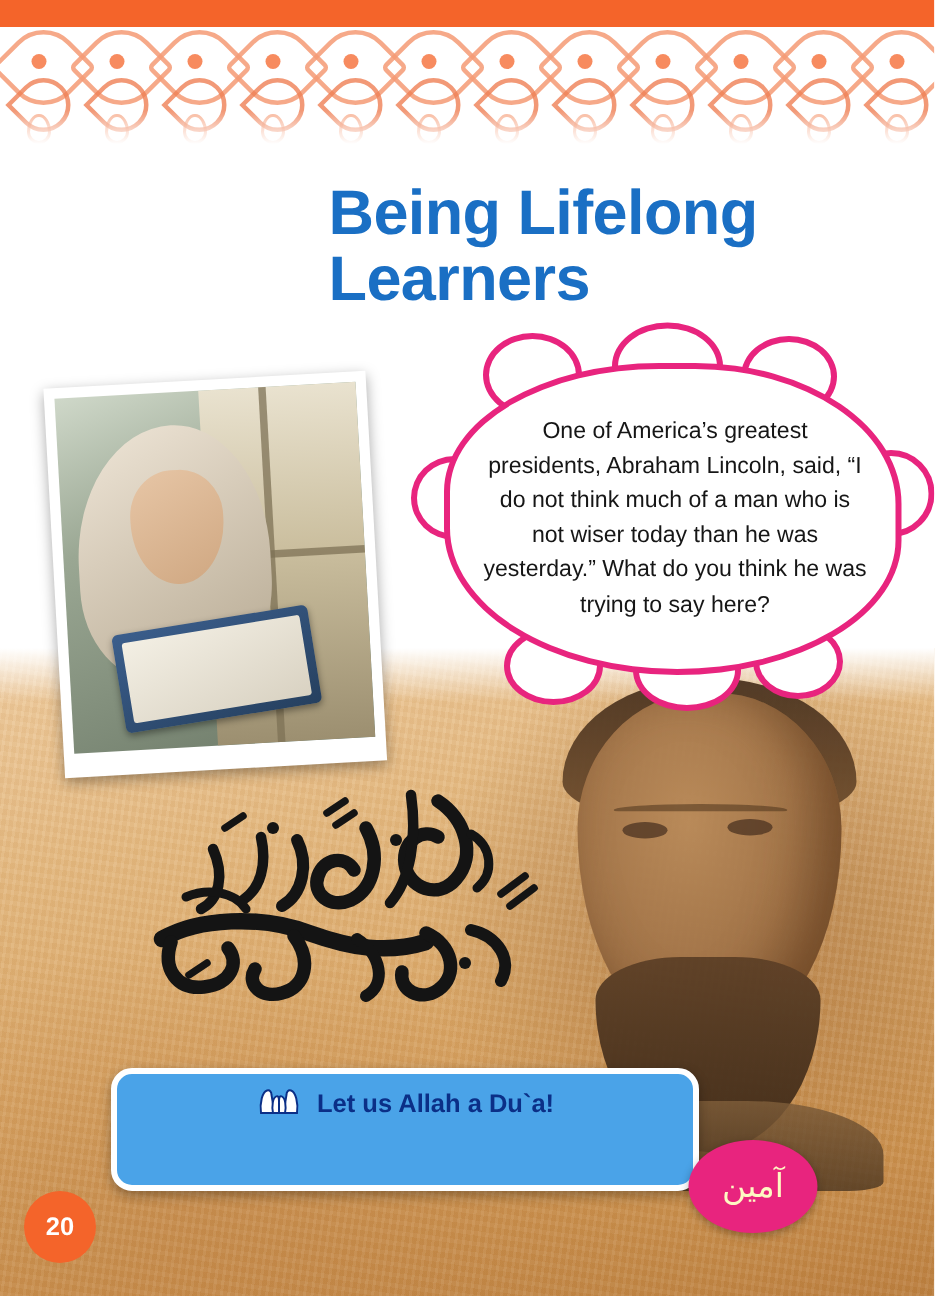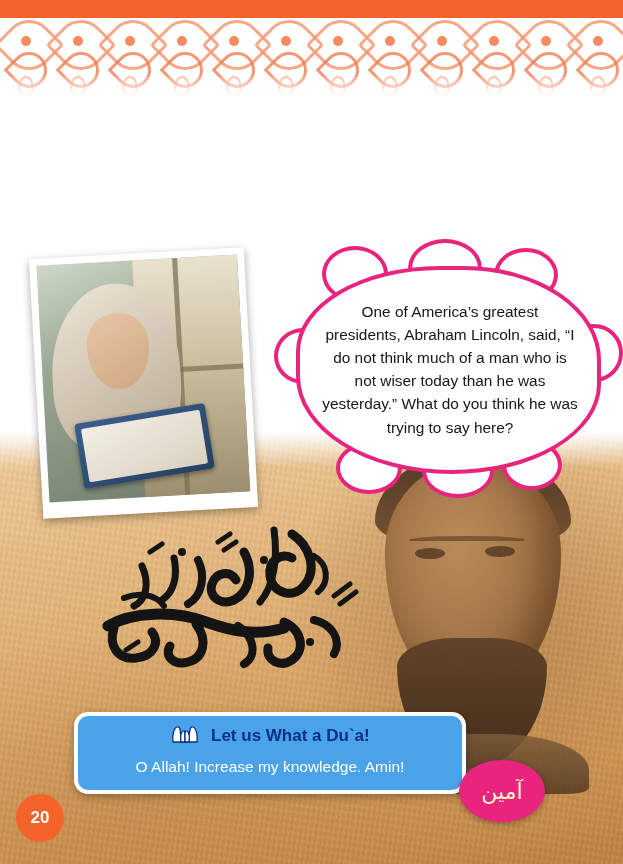--- a/index.html
+++ b/index.html
@@ -212,21 +212,21 @@
     position: absolute;
     left: 6px; top: 6px;
     width: 120px; height: 54px;
     background: linear-gradient(160deg, #f3efe4 0%, #d9d2c2 100%);
     border-radius: 2px;
   }
 
   
   .speech-bubble {
     position: absolute;
-    left: 296px; top: 266px;
+    left: 296px; top: 242px;
     width: 305px; height: 208px;
     z-index: 6;
   }
   .bubble-body {
     position: absolute; inset: 0;
     background: #ffffff;
     border: 4px solid #e8247e;
     border-radius: 48% 46% 50% 52% / 42% 46% 44% 48%;
   }
   .bubble-lobe {
@@ -473,20 +473,21 @@
         </div>
       <div class="motif">
           <span class="dot"></span>
           <span class="leaf"></span>
         </div>
     </div>
     <div class="band-fade"></div>
   </div>
 
 
+  <div class="lesson-title">Being Lifelong Learners</div>
 
   <div class="photo-frame">
     <div class="photo-inner">
       <div class="window"></div>
       <div class="hijab"></div>
       <div class="face"></div>
       <div class="book"></div>
     </div>
   </div>
 
@@ -554,23 +555,22 @@
       <span class="dua-hands">
         <svg width="30" height="20" viewBox="0 0 30 20" xmlns="http://www.w3.org/2000/svg" aria-hidden="true">
           <g fill="#ffffff" stroke="#0b2f87" stroke-width="1.3">
             <path d="M3 18 C2 11 4 4 7 3 C9 2.4 10 4 10 6 L11 12 L13 18 Z"></path>
             <path d="M27 18 C28 11 26 4 23 3 C21 2.4 20 4 20 6 L19 12 L17 18 Z"></path>
             <path d="M11 18 C10 13 11 8 13 7 C15 6 15 9 15 11 L15 18 Z"></path>
             <path d="M19 18 C20 13 19 8 17 7 C15 6 15 9 15 11 L15 18 Z"></path>
           </g>
         </svg>
       </span>
-      <span>Let us What a Du`a!</span>
+      <span>Let us Allah a Du`a!</span>
     </div>
-    <div class="dua-text">O Allah! Increase my knowledge. Amin!</div>
   </div>
 
   <div class="amin-stamp">
     <div class="amin-text">آمين</div>
   </div>
 
   <div class="page-number">20</div>
 
 </div>
 

